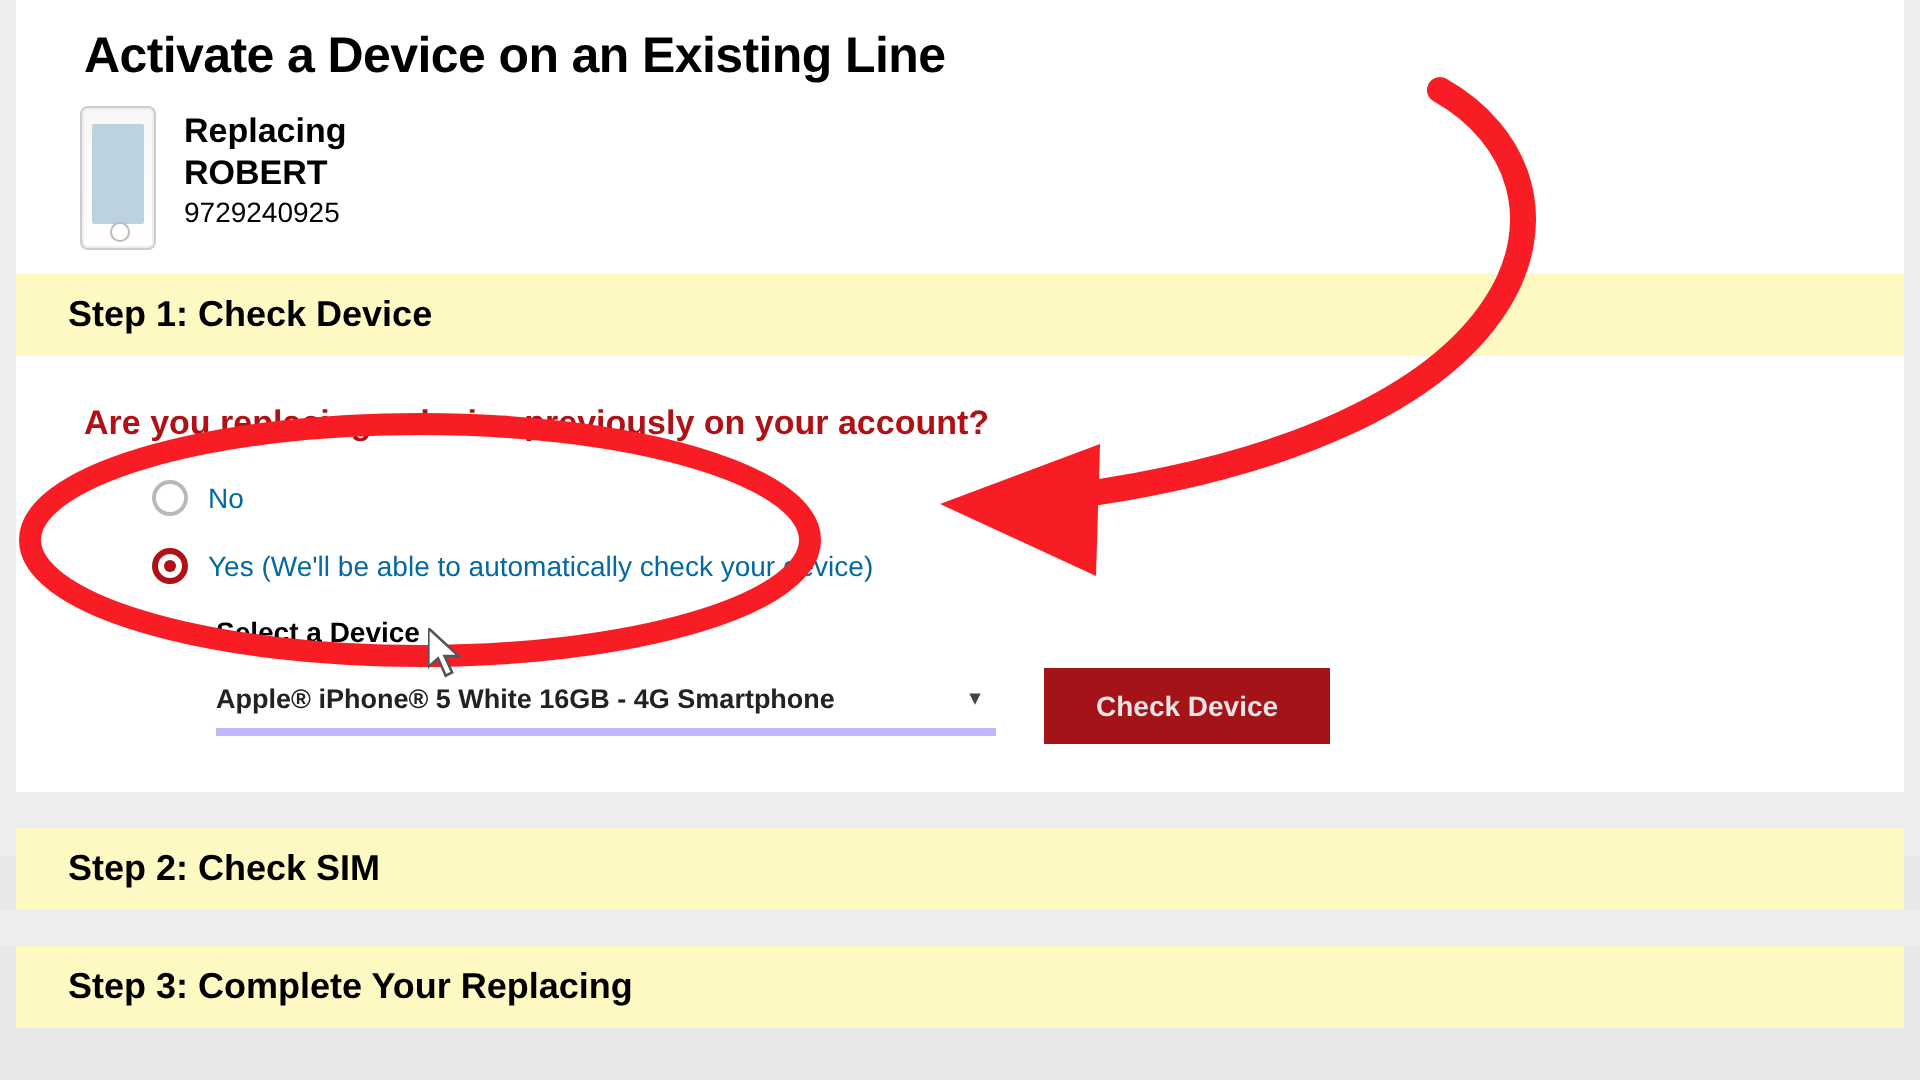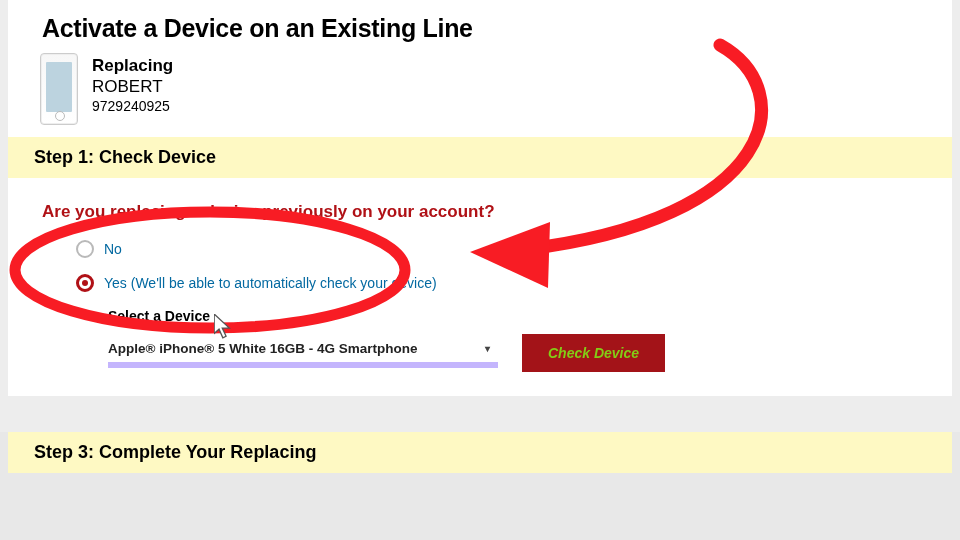--- a/index.html
+++ b/index.html
@@ -53,21 +53,21 @@
     content:"";
     position:absolute;
     left:50%; bottom:3px;
     width:8px; height:8px;
     margin-left:-4px;
     border:1px solid #bbb;
     border-radius:50%;
   }
   .device-info { line-height: 1.25; padding-top:2px; }
   .device-info .replacing { font-weight:800; font-size:17px; }
-  .device-info .name { font-size:17px; font-weight:400; }
+  .device-info .name { font-size:17px; font-weight:700; }
   .device-info .phone { font-size:14px; }
   .step-bar {
     background:#fef9c3;
     margin: 0 8px;
     padding: 10px 26px;
     font-weight:800;
     font-size:18px;
   }
   .step-body {
     background:#fff;
@@ -116,43 +116,42 @@
   .select-row {
     display:flex;
     align-items:center;
     gap:24px;
     margin-left:66px;
   }
   .device-select {
     flex:0 0 390px;
     height:30px;
     border:none;
-    border-bottom:6px solid #c4b5fd;
+    border-bottom:4px solid #c4b5fd;
     background:#fff;
     font-size:13.5px;
     font-weight:700;
     color:#222;
     display:flex;
     align-items:center;
     justify-content:space-between;
     padding: 0 8px 4px 0;
   }
   .caret {
     font-size:10px;
     color:#444;
   }
   .check-btn {
     background:#a31318;
-    color:#84cc16;
+    color:#e5e5e5;
     font-weight:700;
     font-size:14px;
     border:none;
     padding:11px 26px;
     cursor:pointer;
-    font-style:italic;
   }
   .gap { height:18px; background:#ededed; }
   
   .annotation {
     position:absolute;
     left:0; top:0;
     width:960px; height:540px;
     pointer-events:none;
   }
   .annotation svg { width:100%; height:100%; }
@@ -200,20 +199,21 @@
     <div class="select-row">
       <div class="device-select">
         <span>Apple® iPhone® 5 White 16GB - 4G Smartphone</span>
         <span class="caret">▾</span>
       </div>
       <button class="check-btn">Check Device</button>
     </div>
   </div>
 
   <div class="gap"></div>
+  <div class="step-bar">Step 2: Check SIM</div>
   <div class="gap"></div>
   <div class="step-bar">Step 3: Complete Your Replacing</div>
 
   <div class="annotation">
     <svg viewBox="0 0 960 540">
 
       <ellipse cx="210" cy="270" rx="195" ry="58" fill="none" stroke="#f81c24" stroke-width="11"></ellipse>
 
       <path d="M 720 45
                C 800 90, 780 220, 520 250" fill="none" stroke="#f81c24" stroke-width="13" stroke-linecap="round"></path>

